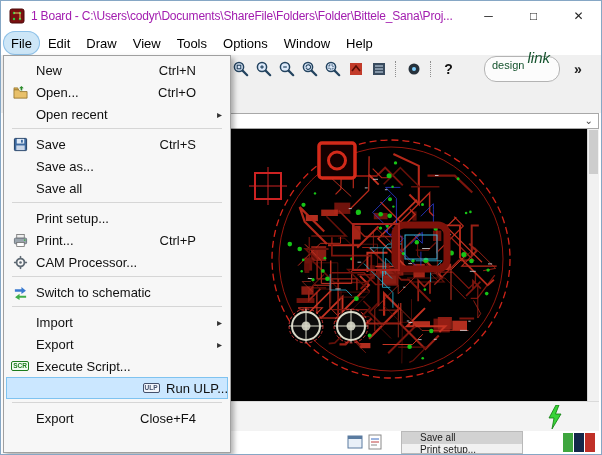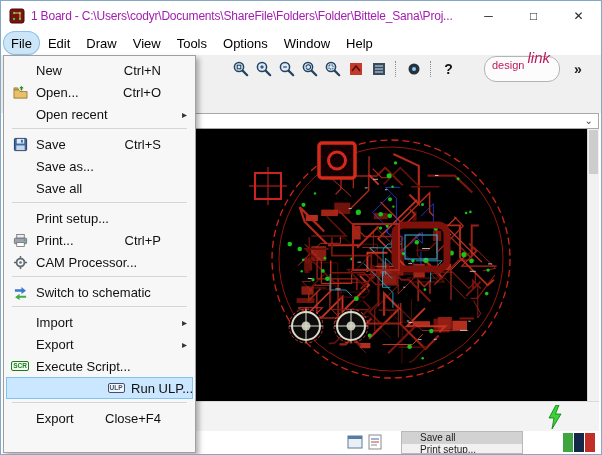--- a/index.html
+++ b/index.html
@@ -18,21 +18,21 @@
   .menu-root{padding:0 8px;display:flex;align-items:center;border-radius:12px;}
   .menu-root.active{background:#cde6f7;box-shadow:inset 0 0 0 1px #8ec1e8;}
 
   
   .toolbar{position:absolute;top:54px;left:0;right:0;height:28px;background:#f0f0f0;display:flex;align-items:center;}
   .tb-start{margin-left:228px;display:flex;align-items:center;}
   .tb-btn{width:23px;height:23px;display:flex;align-items:center;justify-content:center;}
   .tb-btn svg{display:block;}
   .tb-sep{width:1px;height:16px;border-left:1px dotted #8f8f8f;margin:0 5px;}
   .tb-help{font-weight:bold;font-size:14px;color:#111;}
-  .design-link{margin-left:24px;width:74px;height:24px;background:#fcfcfc;border:1px solid #b3b3b3;border-radius:12px;position:relative;color:#be185d;}
+  .design-link{margin-left:24px;width:74px;height:24px;background:#fcfcfc;border:1px solid #b3b3b3;border-radius:12px;position:relative;color:#14532d;}
   .dl1{position:absolute;left:7px;top:2px;font-size:11px;}
   .dl2{position:absolute;right:9px;bottom:15px;font-size:15px;font-style:italic;}
   .tb-overflow{margin-left:14px;font-weight:bold;font-size:14px;color:#222;}
   .toolbar2{position:absolute;top:82px;left:0;right:0;height:30px;background:#f0f0f0;}
 
   
   .combobox{position:absolute;top:112px;left:2px;right:2px;height:16px;background:#fff;border:1px solid #a8a8a8;box-sizing:border-box;}
   .combo-chevron{position:absolute;right:5px;top:0px;font-size:10px;color:#444;line-height:14px;}
 
   
@@ -49,21 +49,21 @@
   .mini-icon{position:absolute;top:3px;width:16px;height:16px;}
   .mini-a{left:344px;} .mini-b{left:364px;}
   .fragment{position:absolute;left:398px;top:0;width:122px;height:23px;background:#f1f1f1;border:1px solid #b9b9b9;box-sizing:border-box;font-size:10px;color:#222;overflow:hidden;}
   .frag-row{height:12px;line-height:12px;padding-left:18px;white-space:nowrap;}
   .frag-row.hl{background:#d2d2d2;}
   .palette-logo{position:absolute;left:560px;top:2px;width:33px;height:19px;display:flex;}
   .palette-logo div{flex:1;margin-right:1px;}
   .pl1{background:#3fa63f;} .pl2{background:#14284a;} .pl3{background:#c03028;}
 
   
-  .dropdown{position:absolute;left:2px;top:54px;width:193px;bottom:1px;background:#f7f7f7;border:1px solid #a0a0a0;
+  .dropdown{position:absolute;left:2px;top:54px;width:228px;bottom:1px;background:#f7f7f7;border:1px solid #a0a0a0;
             box-shadow:3px 3px 5px rgba(0,0,0,0.3);z-index:10;box-sizing:border-box;padding-top:3px;font-size:13px;color:#111;}
   .mi{height:22px;display:flex;align-items:center;position:relative;}
   .mi-icon{flex:0 0 32px;display:flex;align-items:center;justify-content:center;}
   .mi-label{white-space:nowrap;}
   .mi-short{margin-left:auto;margin-right:34px;white-space:nowrap;}
   .mi-arrow{position:absolute;right:8px;font-size:10px;color:#333;}
   .mi.highlight{background:#cbe7ff;box-shadow:inset 0 0 0 1px #7fc3f0;margin:0 2px;justify-content:flex-end;}
   .mi.highlight .mi-icon{flex-basis:30px;}
   .sep{height:1px;background:#d6d6d6;margin:3px 8px 4px 8px;}
   .badge{font-size:6.5px;font-weight:bold;border:1px solid;border-radius:2px;padding:1px 1px;line-height:1;letter-spacing:0;}

